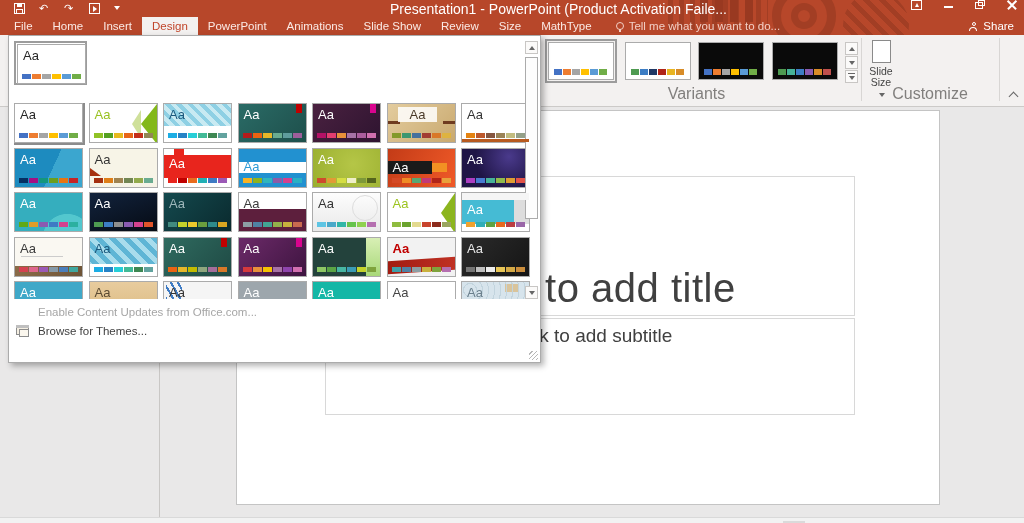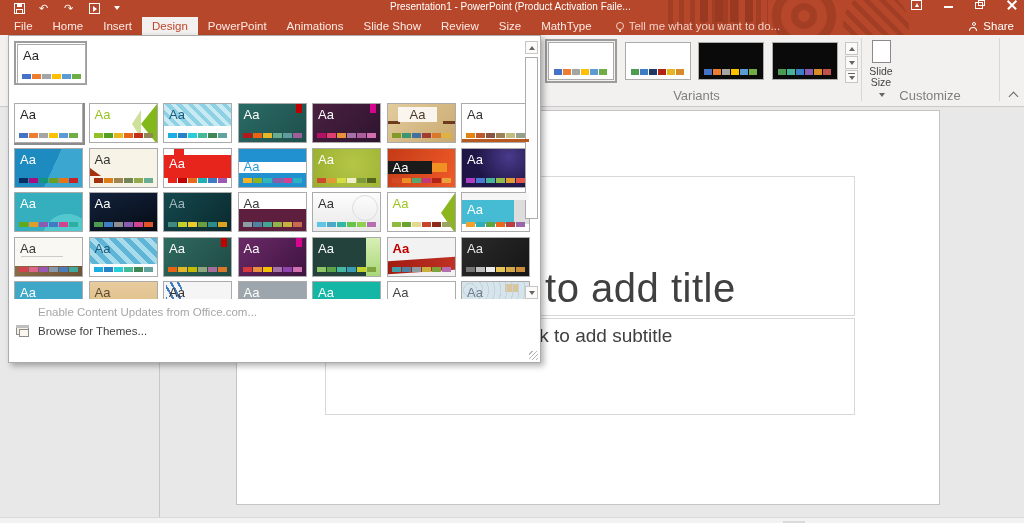--- a/index.html
+++ b/index.html
@@ -19,21 +19,21 @@
     background:repeating-linear-gradient(45deg,#A23E24 0 5px,transparent 5px 11px)}
   #titlebar{position:absolute;left:0;top:0;width:1024px;height:17px;z-index:2}
   #qat{position:absolute;left:14px;top:1px;display:flex;gap:14px;align-items:center;height:14px}
   .qicon{width:11px;height:11px;position:relative;color:#fff;font-size:11px;line-height:10px}
   .ic-save{border:1px solid #fff}
   .ic-save i{position:absolute;left:2px;top:0;width:5px;height:3px;background:#fff}
   .ic-save u{position:absolute;left:1px;bottom:0;width:7px;height:4px;border:1px solid #fff;border-bottom:none}
   .ic-present{border:1px solid #fff}
   .ic-present i{position:absolute;left:3px;top:2px;width:0;height:0;border-left:4px solid #fff;border-top:3px solid transparent;border-bottom:3px solid transparent}
   .caret-down{width:0;height:0;border-left:3.5px solid transparent;border-right:3.5px solid transparent;border-top:4px solid #fff}
-  #title-text{position:absolute;left:390px;top:1px;color:#fff;font-size:10px;white-space:nowrap;z-index:2}
+  #title-text{position:absolute;left:390px;top:1px;color:#fff;font-size:14px;white-space:nowrap;z-index:2}
   #winbtns{position:absolute;right:6px;top:0;display:flex;gap:21px;align-items:flex-start;z-index:3}
   .wicon{width:11px;height:10px;position:relative}
   .ic-ribopts{border:1px solid #fff}
   .ic-ribopts i{position:absolute;left:2.5px;top:2px;width:0;height:0;border-left:2.5px solid transparent;border-right:2.5px solid transparent;border-bottom:4px solid #fff}
   .ic-min i{position:absolute;left:1px;top:6px;width:9px;height:1.5px;background:#fff}
   .ic-restore i{position:absolute;left:0;top:2px;width:8px;height:7px;border:1px solid #fff}
   .ic-restore u{position:absolute;left:3px;top:0;width:7px;height:6px;border:1px solid #fff}
   .ic-close i,.ic-close u{position:absolute;left:-1px;top:4px;width:12px;height:1.5px;background:#fff}
   .ic-close i{transform:rotate(45deg)}.ic-close u{transform:rotate(-45deg)}
 
@@ -55,21 +55,21 @@
   .swrow{position:absolute;left:5px;bottom:4px;display:flex;gap:1px}
   .swrow u{display:block;width:9px;height:5px}
   .variant .swrow u{width:8px;height:6px}
   .vscroll{position:absolute;left:845px;top:7px;width:13px}
   .sbtn{width:13px;height:13px;background:#FBFAF9;border:1px solid #C8C6C4;margin-bottom:1px;position:relative}
   .tri-up{position:absolute;left:3px;top:4px;width:0;height:0;border-left:3px solid transparent;border-right:3px solid transparent;border-bottom:4px solid #666}
   .tri-dn{position:absolute;left:3px;top:4px;width:0;height:0;border-left:3px solid transparent;border-right:3px solid transparent;border-top:4px solid #666}
   .sbtn .bar{position:absolute;left:2px;top:2px;width:7px;height:1px;background:#666}
   .sbtn .bar+ .tri-dn{top:5px}
   .rdivider{position:absolute;top:3px;width:1px;height:63px;background:#D8D6D4}
-  .grouplabel{position:absolute;bottom:3px;font-size:13px;color:#817F7D;text-align:center}
+  .grouplabel{position:absolute;bottom:3px;font-size:16px;color:#817F7D;text-align:center}
   .bigbtn{position:absolute;top:3px;text-align:center;font-size:10.5px;color:#444;line-height:11px}
   .bigbtn .blabel{margin-top:3px}
   .pageicon{width:19px;height:23px;background:#fff;border:1px solid #8A8A8A;margin:2px auto 0;position:relative}
   .pageicon.fold:before{content:"";position:absolute;right:-1px;top:-1px;border-style:solid;border-width:0 7px 7px 0;border-color:transparent #9DC3E6 transparent transparent}
   .pageicon .roller{position:absolute;left:2px;top:8px;width:13px;height:7px;border:1.5px solid #2E75B6;border-radius:1px}
   .chev-up{position:absolute;width:7px;height:7px;border-left:1.5px solid #666;border-top:1.5px solid #666;transform:rotate(45deg)}
 
   
   #dropdown{position:absolute;left:8px;top:35px;width:533px;height:328px;background:#fff;border:1px solid #ABABAB;box-shadow:3px 3px 6px rgba(0,0,0,.3);z-index:50}
   #current-wrap{position:absolute;left:5px;top:5px;width:73px;height:44px;border:2px solid #9C9C9C;padding:1px;background:#fff}

